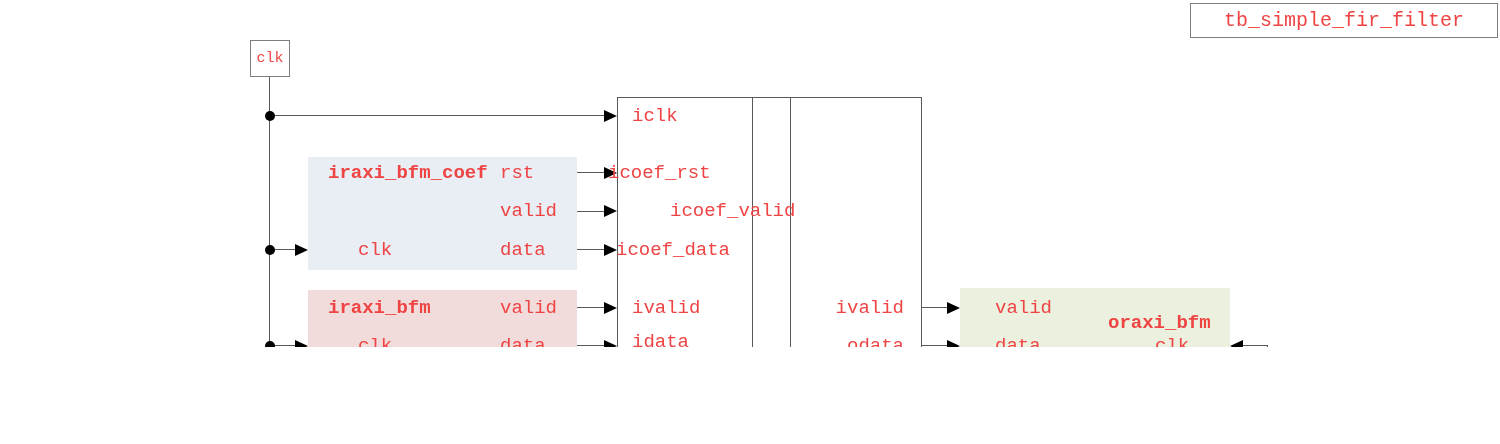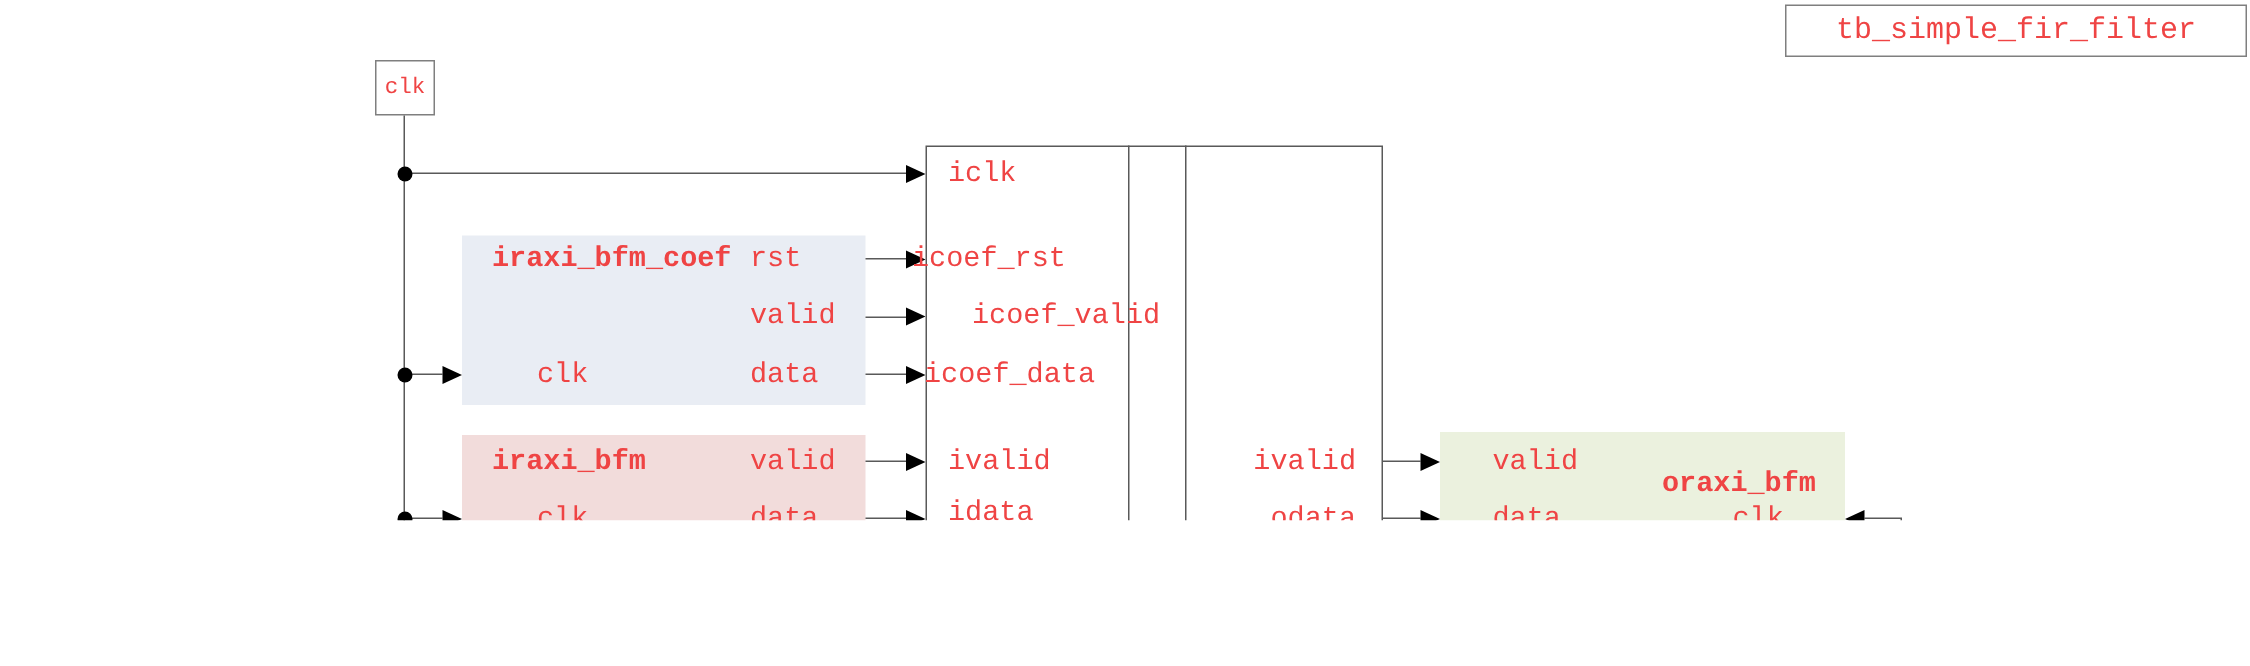--- a/index.html
+++ b/index.html
@@ -77,21 +77,21 @@
   <div class="arr-r" style="left:604px;top:302px;"></div>
   <div class="wire h" style="left:577px;top:345px;width:27px;"></div>
   <div class="arr-r" style="left:604px;top:340px;"></div>
 
   <div class="box" style="left:617px;top:97px;width:305px;height:270px;border:1px solid #595959;background:transparent;"></div>
   <div class="divider" style="left:752px;top:97px;height:270px;"></div>
   <div class="divider" style="left:790px;top:97px;height:270px;"></div>
 
   <span class="lbl" style="left:632px;top:116px;">iclk</span>
   <span class="lbl" style="left:608px;top:173px;">icoef_rst</span>
-  <span class="lbl" style="left:648px;top:211px;">icoef_valid</span>
+  <span class="lbl" style="left:670px;top:211px;">icoef_valid</span>
   <span class="lbl" style="left:616px;top:250px;">icoef_data</span>
   <span class="lbl" style="left:632px;top:308px;">ivalid</span>
   <span class="lbl" style="left:632px;top:342px;">idata</span>
 
   <span class="lbl" style="right:596px;top:308px;">ivalid</span>
   <span class="lbl" style="right:596px;top:346px;">odata</span>
 
   <div class="wire h" style="left:922px;top:307px;width:25px;"></div>
   <div class="arr-r" style="left:947px;top:302px;"></div>
   <div class="wire h" style="left:922px;top:345px;width:25px;"></div>

